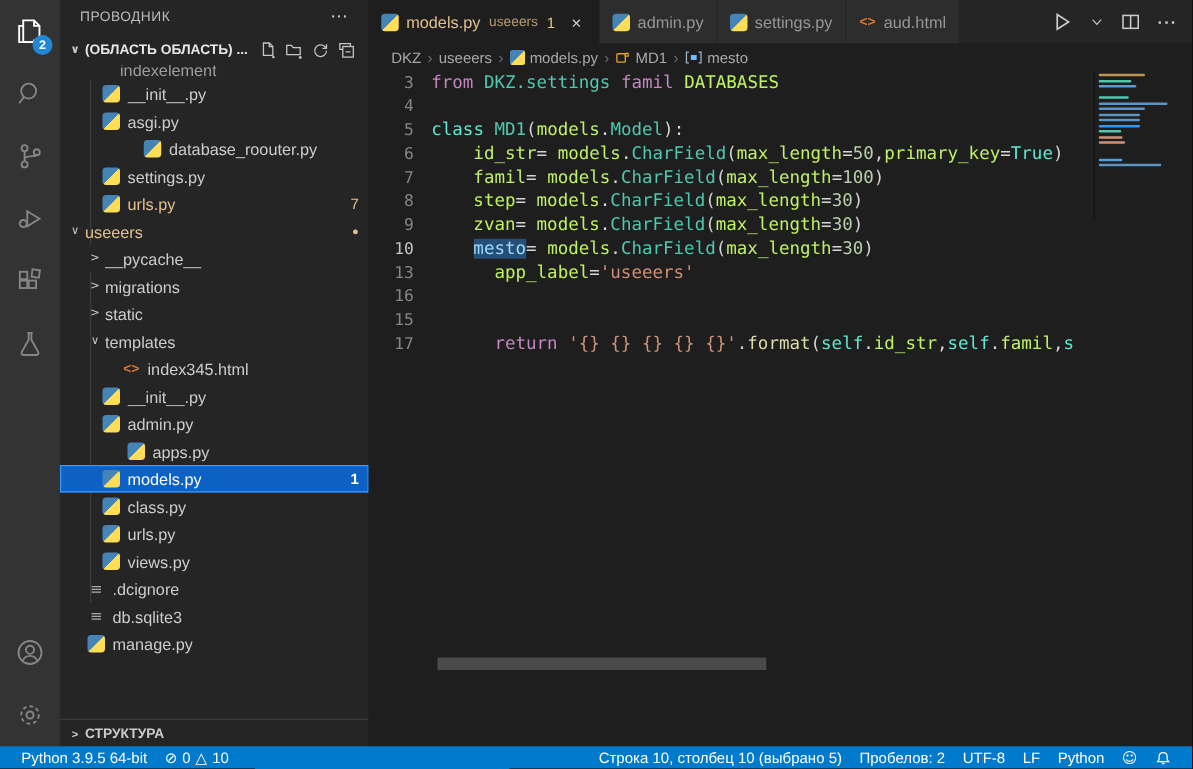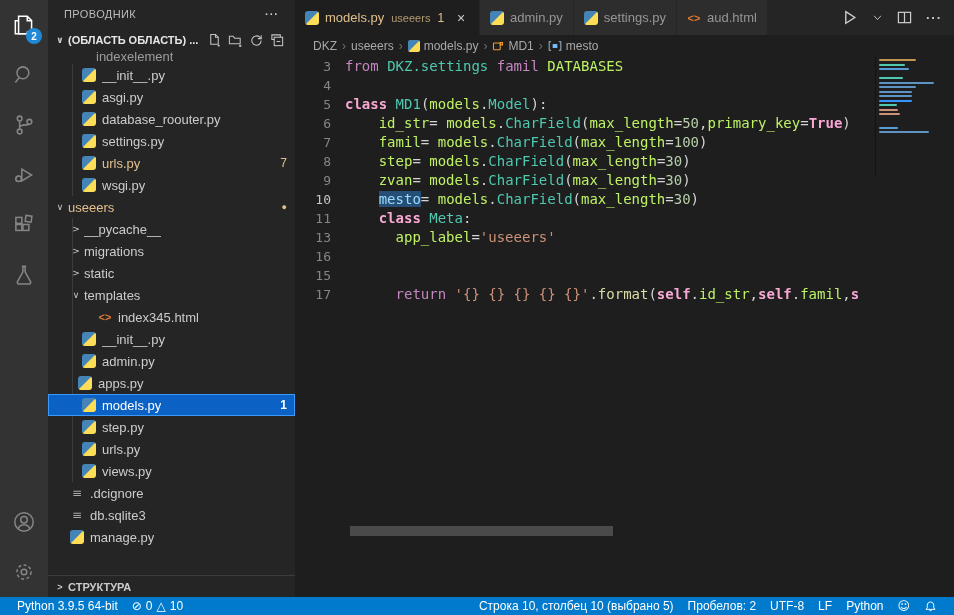--- a/index.html
+++ b/index.html
@@ -64,21 +64,21 @@
   .bc-item { display:flex; align-items:center; cursor:pointer; }
   .bc-sep { margin:0 5px; color:#6e6e6e; }
   .bc-item .fi { margin-right:4px; }
   .fi-py-sm { width:12px; height:12px; border-radius:2px; background:linear-gradient(135deg,#4584b6 0 49%,#ffde57 51% 100%); }
 
   #code { position:absolute; left:0; top:57px; width:659px; bottom:0; overflow:hidden; }
   .cl { height:19px; display:flex; white-space:pre; font-family:"DejaVu Sans Mono", monospace; font-size:14px; line-height:19px; }
   .ln { flex:none; width:50px; text-align:right; padding-right:14px; color:#858585; font-size:13px; }
   .cl.cur .ln { color:#c6c6c6; }
   .ctext { flex:1; overflow:hidden; color:#d4d4d4; }
-  .t-kw{color:#f9a8d4;font-weight:bold;} .t-ctrl{color:#c586c0;} .t-type{color:#4ec9b0;}
+  .t-kw{color:#5eead4;} .t-ctrl{color:#c586c0;} .t-type{color:#4ec9b0;}
   .t-var{color:#bef264;} .t-num{color:#b5cea8;} .t-str{color:#ce9178;}
   .t-fn{color:#dcdcaa;} .t-pl{color:#d4d4d4;}
   .t-ind{display:inline-block; width:2ch; box-shadow:inset 1px 0 0 #404040;}
   .t-sel{background:#264f78; color:#9cdcfe;}
 
   #minimap { position:absolute; right:9px; top:57px; width:70px; height:120px; border-left:1px solid rgba(0,0,0,.35); padding:2px 3px; }
   .mm-row { height:2px; margin-bottom:2.5px; border-radius:1px; }
   #hscroll { position:absolute; left:55px; top:526px; width:263px; height:10px; background:#4a4a4a; cursor:pointer; }
 
   
@@ -187,36 +187,32 @@
           <span class="lbl">indexelement</span>
         </div>
         <div class="row" style="padding-left: 34px;">
           <span class="fi fi-py"></span>
           <span class="lbl">__init__.py</span>
         </div>
         <div class="row" style="padding-left: 34px;">
           <span class="fi fi-py"></span>
           <span class="lbl">asgi.py</span>
         </div>
-        <div class="row" style="padding-left: 34px;">
+        <div class="row" style="padding-left: 34px; justify-content: center;">
           <span class="fi fi-py"></span>
           <span class="lbl">database_roouter.py</span>
         </div>
         <div class="row" style="padding-left: 34px;">
           <span class="fi fi-py"></span>
           <span class="lbl">settings.py</span>
         </div>
         <div class="row mod" style="padding-left: 34px;">
           <span class="fi fi-py"></span>
           <span class="lbl">urls.py</span>
           <span class="badge">7</span>
-        </div>
-        <div class="row" style="padding-left: 34px;">
-          <span class="fi fi-py"></span>
-          <span class="lbl">wsgi.py</span>
         </div>
         <div class="row mod" style="padding-left: 4px;">
           <span class="chev glyph">∨</span>
           <span class="lbl">useeers</span>
           <span class="dot">●</span>
         </div>
         <div class="row" style="padding-left: 20px;">
           <span class="chev glyph">&gt;</span>
           <span class="lbl">__pycache__</span>
         </div>
@@ -237,32 +233,32 @@
           <span class="lbl">index345.html</span>
         </div>
         <div class="row" style="padding-left: 34px;">
           <span class="fi fi-py"></span>
           <span class="lbl">__init__.py</span>
         </div>
         <div class="row" style="padding-left: 34px;">
           <span class="fi fi-py"></span>
           <span class="lbl">admin.py</span>
         </div>
-        <div class="row" style="padding-left: 30px;">
+        <div class="row" style="padding-left: 54px;">
           <span class="fi fi-py"></span>
           <span class="lbl">apps.py</span>
         </div>
         <div class="row sel" style="padding-left: 34px;">
           <span class="fi fi-py"></span>
           <span class="lbl">models.py</span>
           <span class="badge">1</span>
         </div>
         <div class="row" style="padding-left: 34px;">
           <span class="fi fi-py"></span>
-          <span class="lbl">step.py</span>
+          <span class="lbl">class.py</span>
         </div>
         <div class="row" style="padding-left: 34px;">
           <span class="fi fi-py"></span>
           <span class="lbl">urls.py</span>
         </div>
         <div class="row" style="padding-left: 34px;">
           <span class="fi fi-py"></span>
           <span class="lbl">views.py</span>
         </div>
         <div class="row" style="padding-left: 22px;">
@@ -363,21 +359,20 @@
       </div>
     <div id="code">
         <div class="cl"><span class="ln">3</span><span class="ctext"><span class="t-ctrl">from </span><span class="t-type">DKZ.settings</span><span class="t-ctrl"> famil </span><span class="t-var">DATABASES</span></span></div>
         <div class="cl"><span class="ln">4</span><span class="ctext"></span></div>
         <div class="cl"><span class="ln">5</span><span class="ctext"><span class="t-kw">class </span><span class="t-type">MD1</span><span class="t-pl">(</span><span class="t-var">models</span><span class="t-pl">.</span><span class="t-type">Model</span><span class="t-pl">):</span></span></div>
         <div class="cl"><span class="ln">6</span><span class="ctext"><span class="t-ind"></span><span class="t-ind"></span><span class="t-var">id_str</span><span class="t-pl">= </span><span class="t-var">models</span><span class="t-pl">.</span><span class="t-type">CharField</span><span class="t-pl">(</span><span class="t-var">max_length</span><span class="t-pl">=</span><span class="t-num">50</span><span class="t-pl">,</span><span class="t-var">primary_key</span><span class="t-pl">=</span><span class="t-kw">True</span><span class="t-pl">)</span></span></div>
         <div class="cl"><span class="ln">7</span><span class="ctext"><span class="t-ind"></span><span class="t-ind"></span><span class="t-var">famil</span><span class="t-pl">= </span><span class="t-var">models</span><span class="t-pl">.</span><span class="t-type">CharField</span><span class="t-pl">(</span><span class="t-var">max_length</span><span class="t-pl">=</span><span class="t-num">100</span><span class="t-pl">)</span></span></div>
         <div class="cl"><span class="ln">8</span><span class="ctext"><span class="t-ind"></span><span class="t-ind"></span><span class="t-var">step</span><span class="t-pl">= </span><span class="t-var">models</span><span class="t-pl">.</span><span class="t-type">CharField</span><span class="t-pl">(</span><span class="t-var">max_length</span><span class="t-pl">=</span><span class="t-num">30</span><span class="t-pl">)</span></span></div>
         <div class="cl"><span class="ln">9</span><span class="ctext"><span class="t-ind"></span><span class="t-ind"></span><span class="t-var">zvan</span><span class="t-pl">= </span><span class="t-var">models</span><span class="t-pl">.</span><span class="t-type">CharField</span><span class="t-pl">(</span><span class="t-var">max_length</span><span class="t-pl">=</span><span class="t-num">30</span><span class="t-pl">)</span></span></div>
         <div class="cl cur"><span class="ln">10</span><span class="ctext"><span class="t-ind"></span><span class="t-ind"></span><span class="t-var t-sel">mesto</span><span class="t-pl">= </span><span class="t-var">models</span><span class="t-pl">.</span><span class="t-type">CharField</span><span class="t-pl">(</span><span class="t-var">max_length</span><span class="t-pl">=</span><span class="t-num">30</span><span class="t-pl">)</span></span></div>
-        <div class="cl"><span class="ln">11</span><span class="ctext"><span class="t-ind"></span><span class="t-ind"></span><span class="t-kw">class </span><span class="t-type">Meta</span><span class="t-pl">:</span></span></div>
         <div class="cl"><span class="ln">13</span><span class="ctext"><span class="t-ind"></span><span class="t-ind"></span><span class="t-ind"></span><span class="t-var">app_label</span><span class="t-pl">=</span><span class="t-str">'useeers'</span></span></div>
         <div class="cl"><span class="ln">16</span><span class="ctext"></span></div>
         <div class="cl"><span class="ln">15</span><span class="ctext"></span></div>
         <div class="cl"><span class="ln">17</span><span class="ctext"><span class="t-ind"></span><span class="t-ind"></span><span class="t-ind"></span><span class="t-ctrl">return </span><span class="t-str">'{} {} {} {} {}'</span><span class="t-pl">.</span><span class="t-fn">format</span><span class="t-pl">(</span><span class="t-kw">self</span><span class="t-pl">.</span><span class="t-var">id_str</span><span class="t-pl">,</span><span class="t-kw">self</span><span class="t-pl">.</span><span class="t-var">famil</span><span class="t-pl">,</span><span class="t-kw">s</span></span></div>
       </div>
     <div id="minimap">
         <div class="mm-row" style="width: 58%; background: rgb(192, 149, 83);"></div>
         <div class="mm-row" style="width: 42%; background: rgb(78, 201, 176);"></div>
         <div class="mm-row" style="width: 48%; background: rgb(86, 156, 214);"></div>
         <div class="mm-row"></div>

